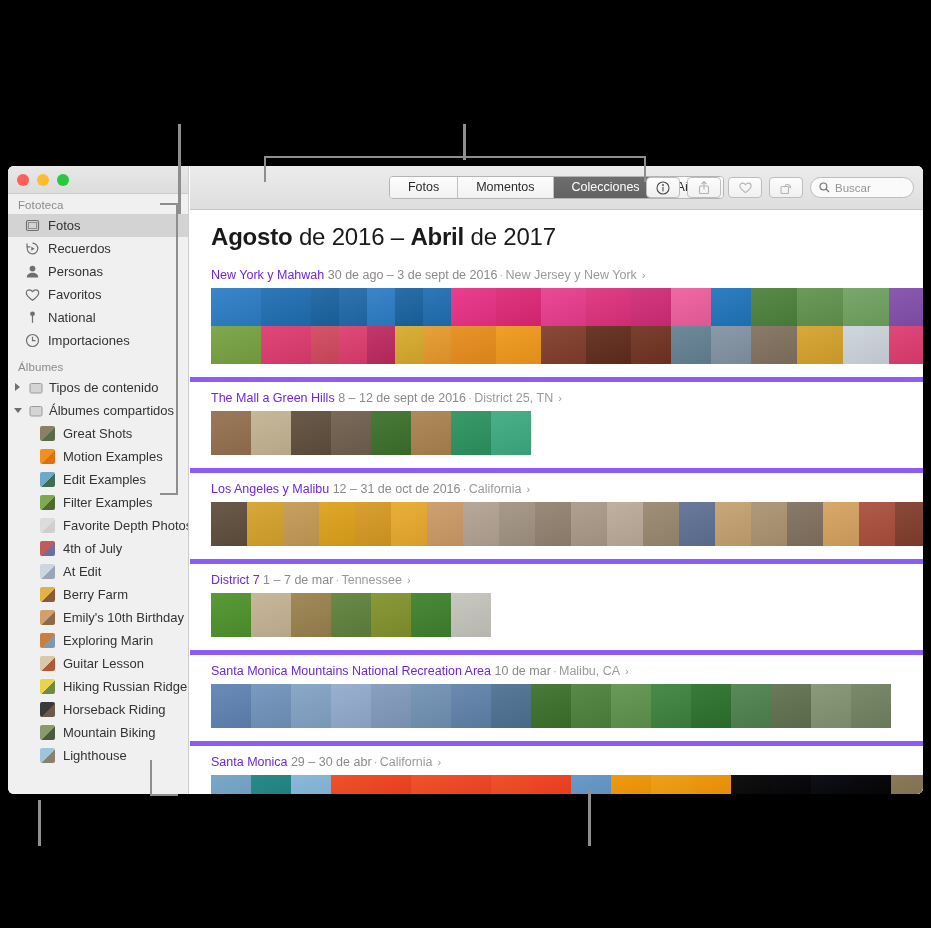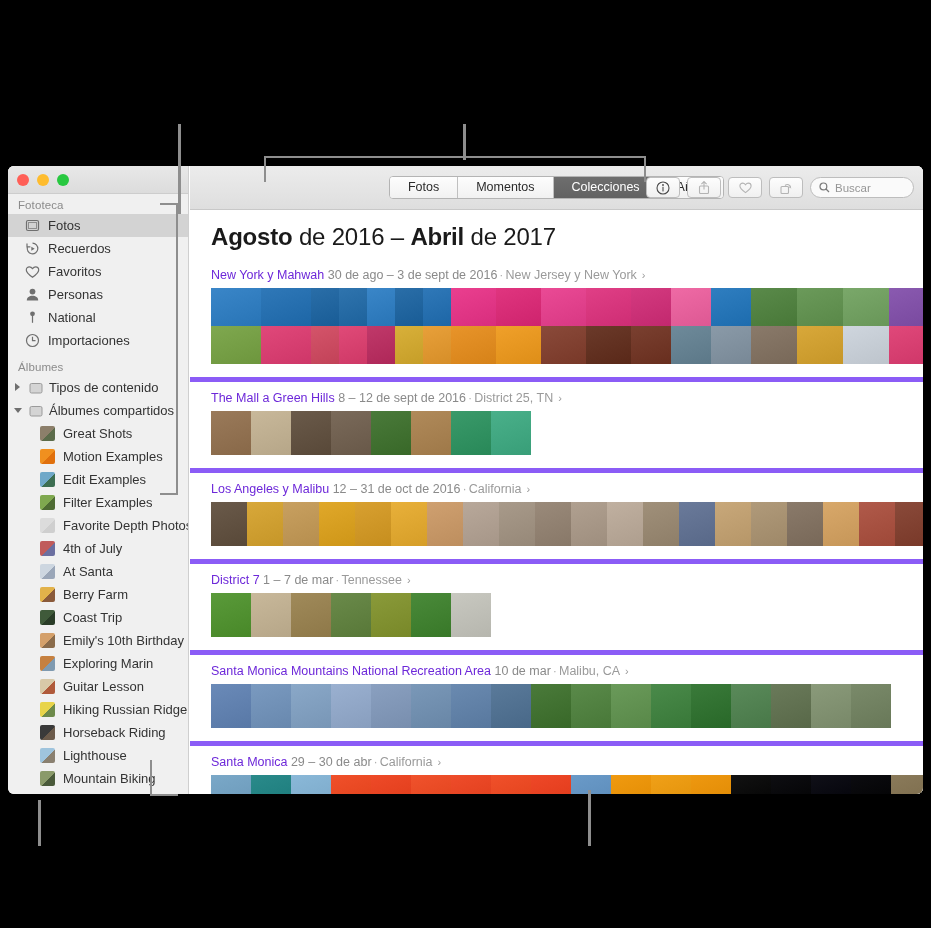--- a/index.html
+++ b/index.html
@@ -126,39 +126,39 @@
               <path d="M7.5 2.2a5.3 5.3 0 1 1-5.1 3.9" fill="none" stroke="#6f6f6f" stroke-width="1.2"></path>
               <path d="M2 2.4v3.4h3.4" fill="none" stroke="#6f6f6f" stroke-width="1.2"></path>
               <path d="M6.3 5.7l3.4 2-3.4 2z" fill="#6f6f6f"></path>
             </svg>
         </span>
         <span>Recuerdos</span>
       </div>
 
       <div class="srow">
         <span class="ic">
-          <svg width="15" height="14" viewBox="0 0 15 14">
-              <path d="M7.5 12.3C3.6 9.4 1.3 7.3 1.3 4.9 1.3 3.1 2.7 1.8 4.4 1.8c1.2 0 2.3.7 3.1 1.8.8-1.1 1.9-1.8 3.1-1.8 1.7 0 3.1 1.3 3.1 3.1 0 2.4-2.3 4.5-6.2 7.4z" fill="none" stroke="#6f6f6f" stroke-width="1.2"></path>
-            </svg>
-        </span>
-        <span>Favoritos</span>
-      </div>
-
-      <div class="srow">
-        <span class="ic">
           <svg width="15" height="15" viewBox="0 0 15 15">
               <circle cx="7.5" cy="4.6" r="2.9" fill="#6f6f6f"></circle>
               <path d="M1.8 13.4c0-3.2 2.6-4.7 5.7-4.7s5.7 1.5 5.7 4.7z" fill="#6f6f6f"></path>
             </svg>
         </span>
         <span>Personas</span>
       </div>
 
       <div class="srow">
         <span class="ic">
+          <svg width="15" height="14" viewBox="0 0 15 14">
+              <path d="M7.5 12.3C3.6 9.4 1.3 7.3 1.3 4.9 1.3 3.1 2.7 1.8 4.4 1.8c1.2 0 2.3.7 3.1 1.8.8-1.1 1.9-1.8 3.1-1.8 1.7 0 3.1 1.3 3.1 3.1 0 2.4-2.3 4.5-6.2 7.4z" fill="none" stroke="#6f6f6f" stroke-width="1.2"></path>
+            </svg>
+        </span>
+        <span>Favoritos</span>
+      </div>
+
+      <div class="srow">
+        <span class="ic">
           <svg width="15" height="15" viewBox="0 0 15 15">
               <circle cx="7.5" cy="3.8" r="2.4" fill="#6f6f6f"></circle>
               <rect x="6.9" y="5.8" width="1.2" height="7" fill="#6f6f6f"></rect>
             </svg>
         </span>
         <span>National</span>
       </div>
 
       <div class="srow">
         <span class="ic">
@@ -212,57 +212,53 @@
           <div class="srow child">
             <span class="thumb" style="background: linear-gradient(135deg, rgb(220, 220, 220) 0px, rgb(220, 220, 220) 55%, rgb(207, 207, 207) 55%, rgb(207, 207, 207) 100%);"></span>
             <span>Favorite Depth Photos</span>
           </div>
           <div class="srow child">
             <span class="thumb" style="background: linear-gradient(135deg, rgb(192, 91, 91) 0px, rgb(192, 91, 91) 55%, rgb(107, 111, 160) 55%, rgb(107, 111, 160) 100%);"></span>
             <span>4th of July</span>
           </div>
           <div class="srow child">
             <span class="thumb" style="background: linear-gradient(135deg, rgb(205, 214, 224) 0px, rgb(205, 214, 224) 55%, rgb(154, 166, 184) 55%, rgb(154, 166, 184) 100%);"></span>
-            <span>At Santa</span>
+            <span>At Edit</span>
           </div>
           <div class="srow child">
             <span class="thumb" style="background: linear-gradient(135deg, rgb(226, 178, 74) 0px, rgb(226, 178, 74) 55%, rgb(138, 90, 58) 55%, rgb(138, 90, 58) 100%);"></span>
             <span>Berry Farm</span>
           </div>
           <div class="srow child">
-            <span class="thumb" style="background: linear-gradient(135deg, rgb(63, 90, 58) 0px, rgb(63, 90, 58) 55%, rgb(42, 61, 40) 55%, rgb(42, 61, 40) 100%);"></span>
-            <span>Coast Trip</span>
-          </div>
-          <div class="srow child">
             <span class="thumb" style="background: linear-gradient(135deg, rgb(212, 160, 106) 0px, rgb(212, 160, 106) 55%, rgb(138, 107, 74) 55%, rgb(138, 107, 74) 100%);"></span>
             <span>Emily's 10th Birthday</span>
           </div>
           <div class="srow child">
             <span class="thumb" style="background: linear-gradient(135deg, rgb(198, 128, 63) 0px, rgb(198, 128, 63) 55%, rgb(127, 154, 176) 55%, rgb(127, 154, 176) 100%);"></span>
             <span>Exploring Marin</span>
           </div>
           <div class="srow child">
             <span class="thumb" style="background: linear-gradient(135deg, rgb(216, 201, 168) 0px, rgb(216, 201, 168) 55%, rgb(176, 90, 58) 55%, rgb(176, 90, 58) 100%);"></span>
             <span>Guitar Lesson</span>
           </div>
           <div class="srow child">
             <span class="thumb" style="background: linear-gradient(135deg, rgb(232, 212, 74) 0px, rgb(232, 212, 74) 55%, rgb(109, 138, 74) 55%, rgb(109, 138, 74) 100%);"></span>
             <span>Hiking Russian Ridge</span>
           </div>
           <div class="srow child">
             <span class="thumb" style="background: linear-gradient(135deg, rgb(58, 58, 58) 0px, rgb(58, 58, 58) 55%, rgb(107, 90, 74) 55%, rgb(107, 90, 74) 100%);"></span>
             <span>Horseback Riding</span>
           </div>
           <div class="srow child">
+            <span class="thumb" style="background: linear-gradient(135deg, rgb(138, 154, 106) 0px, rgb(138, 154, 106) 55%, rgb(74, 90, 58) 55%, rgb(74, 90, 58) 100%);"></span>
+            <span>Mountain Biking</span>
+          </div>
+          <div class="srow child">
             <span class="thumb" style="background: linear-gradient(135deg, rgb(159, 196, 221) 0px, rgb(159, 196, 221) 55%, rgb(138, 128, 112) 55%, rgb(138, 128, 112) 100%);"></span>
             <span>Lighthouse</span>
-          </div>
-          <div class="srow child">
-            <span class="thumb" style="background: linear-gradient(135deg, rgb(138, 154, 106) 0px, rgb(138, 154, 106) 55%, rgb(74, 90, 58) 55%, rgb(74, 90, 58) 100%);"></span>
-            <span>Mountain Biking</span>
           </div>
         </div>
     </div>
 
     <div id="content">
 
       <div id="toolbar">
         <div class="segctl">
           <div class="seg">Fotos</div>
           <div class="seg">Momentos</div>

